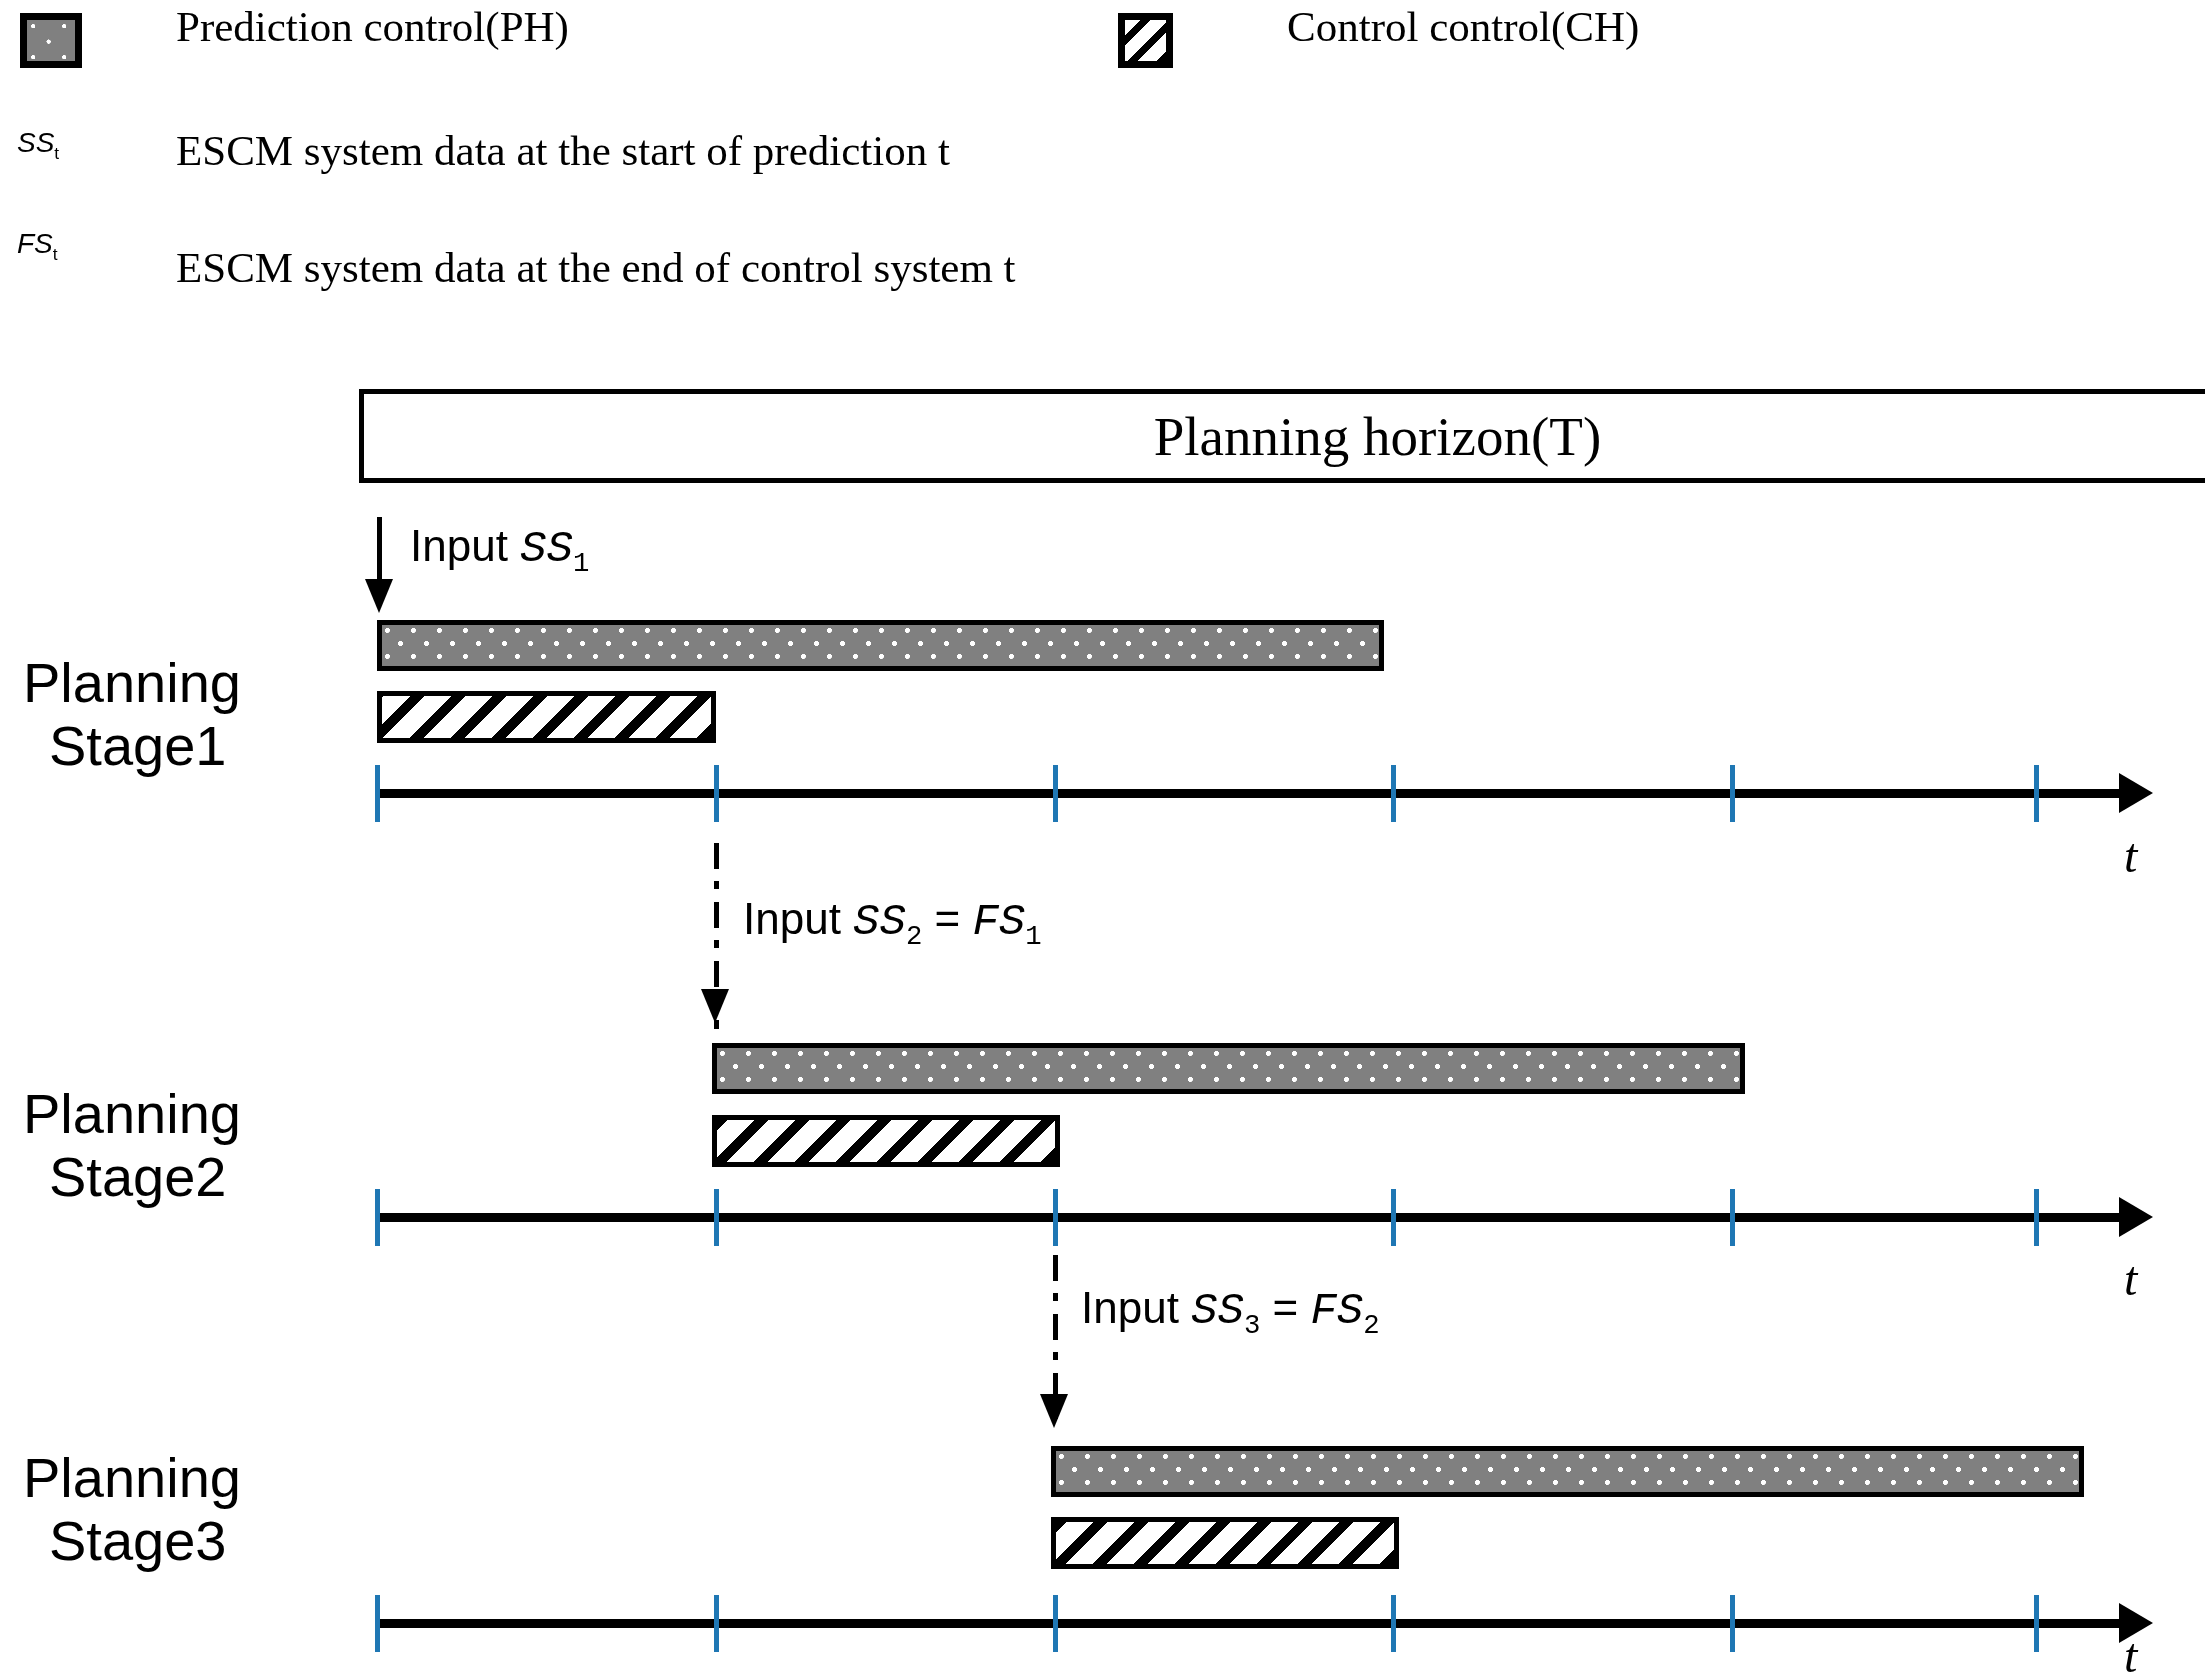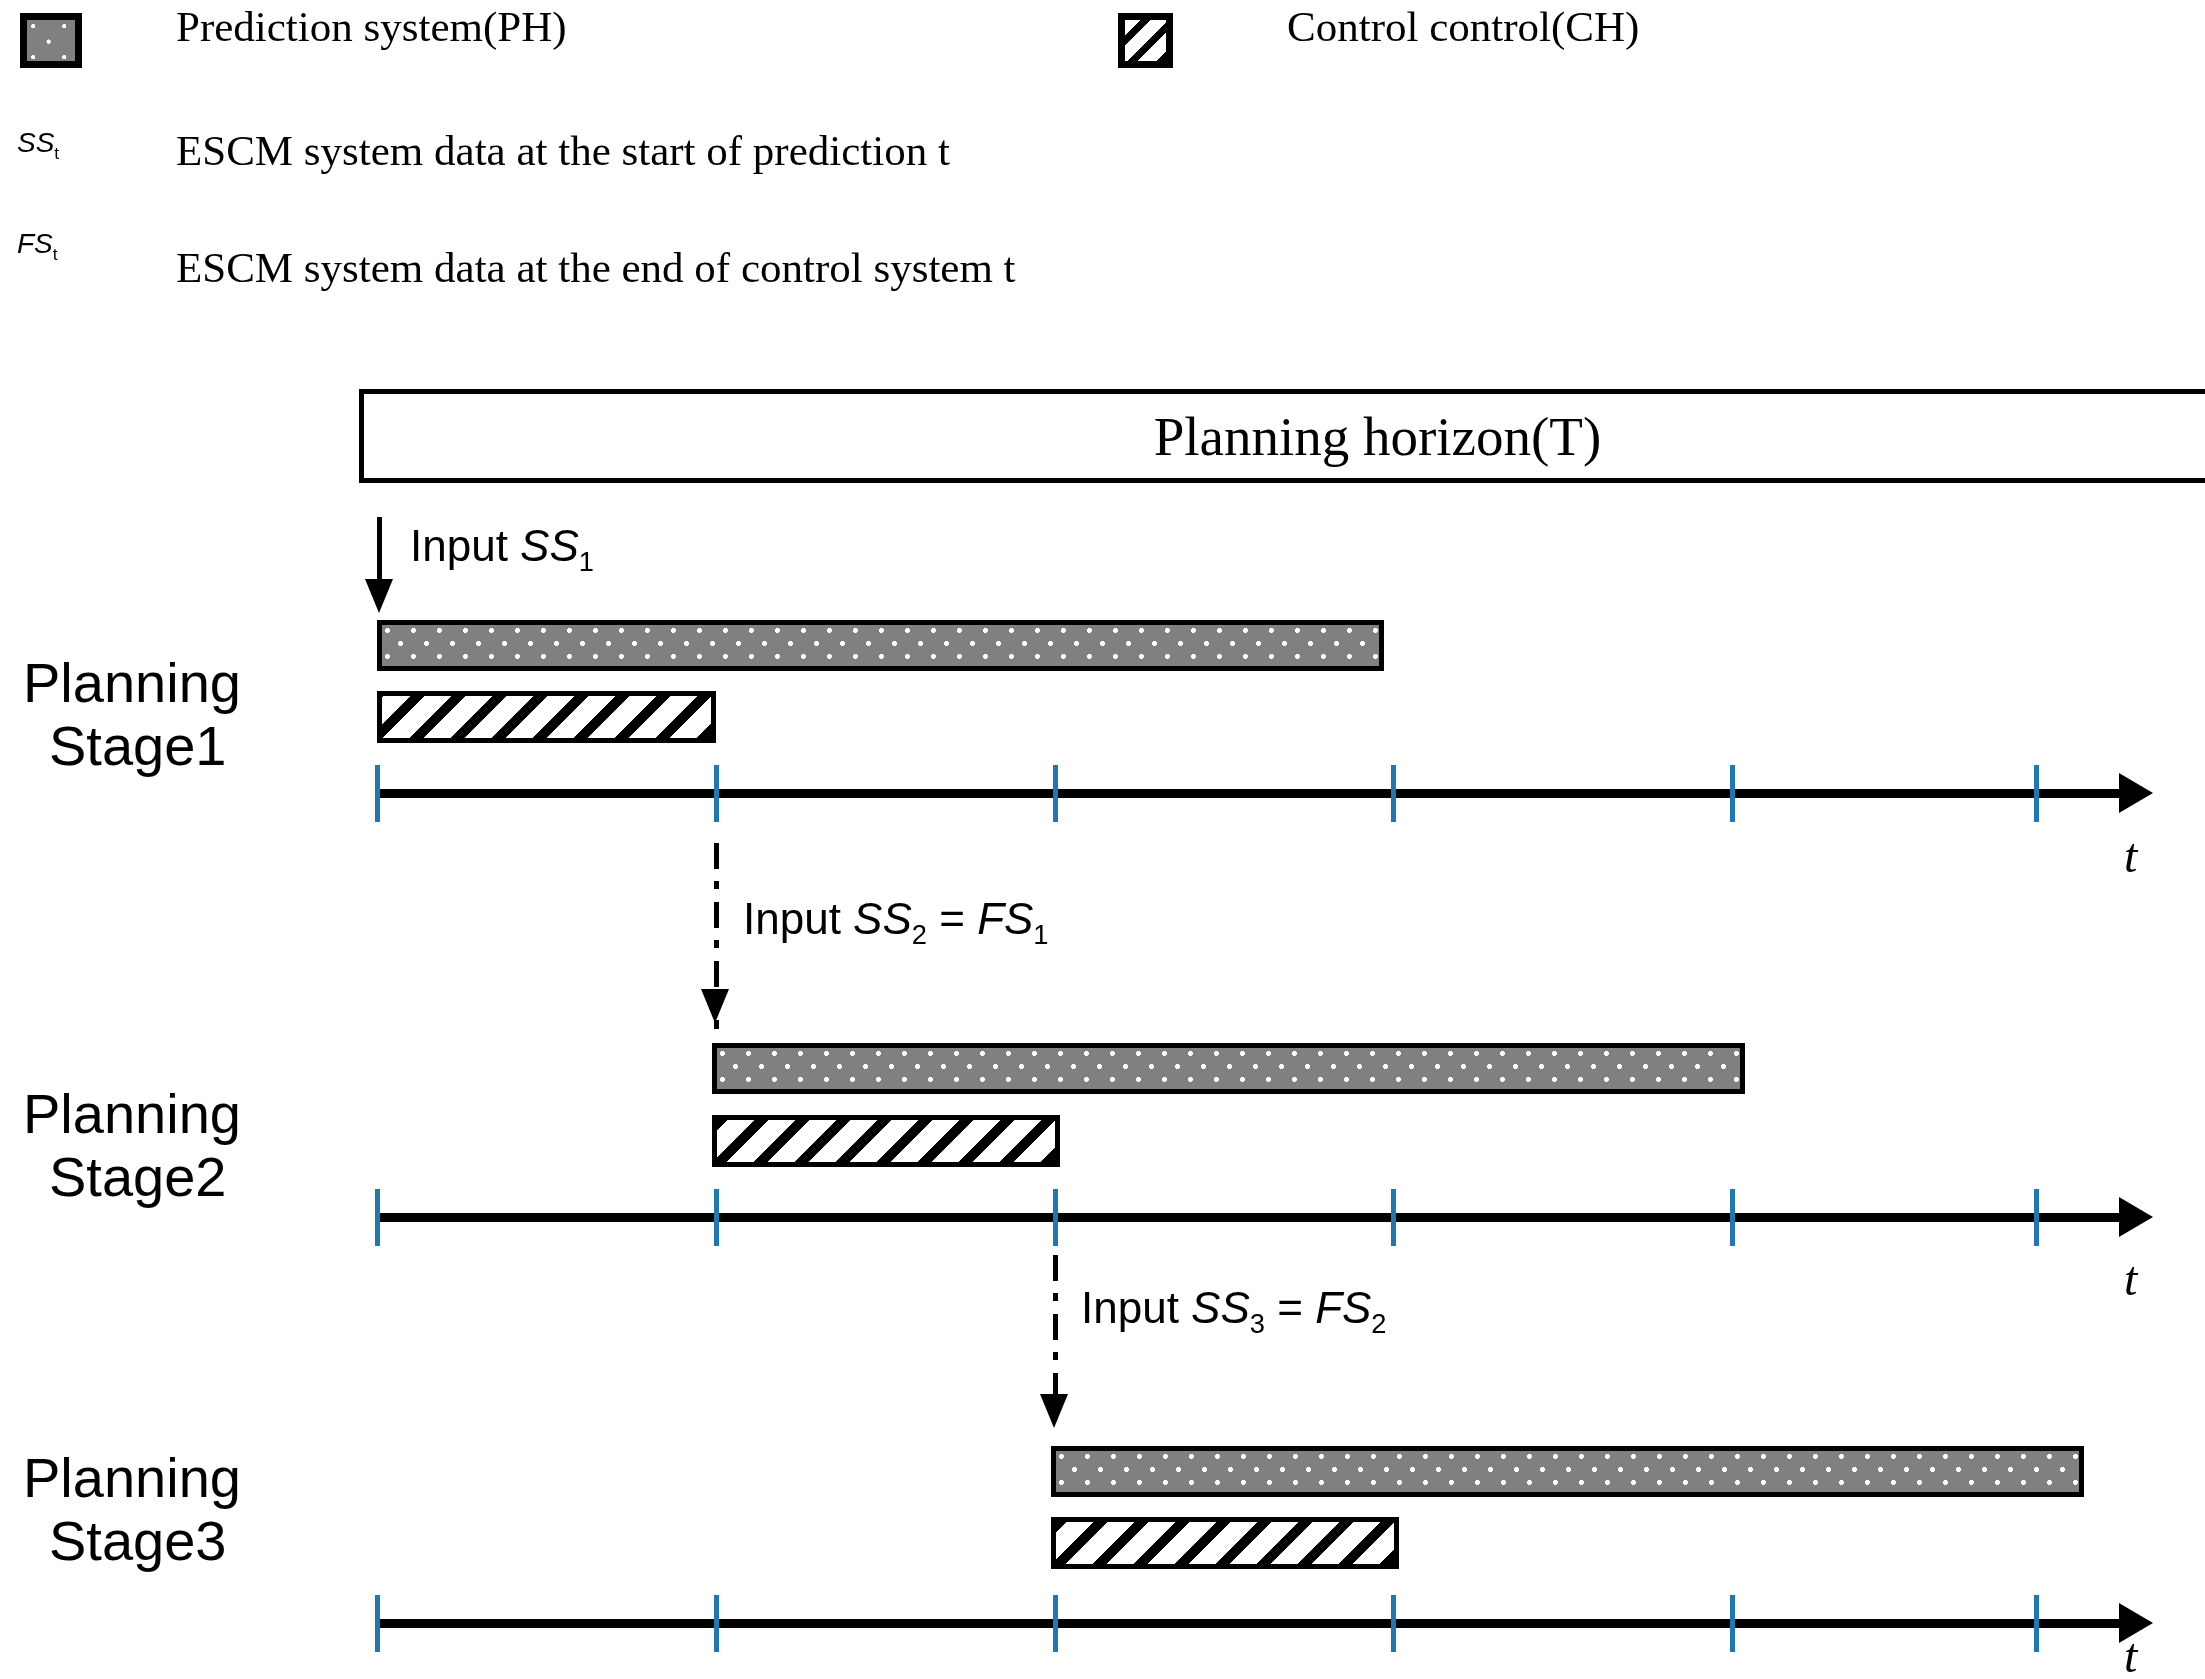--- a/index.html
+++ b/index.html
@@ -65,28 +65,28 @@
   .arrow-stem.dashdot{
      background-image:linear-gradient(to bottom,
         #000 0px,#000 26px,rgba(0,0,0,0) 26px,rgba(0,0,0,0) 38px,
         #000 38px,#000 46px,rgba(0,0,0,0) 46px,rgba(0,0,0,0) 59px);
      background-size:4.6px 59px;background-repeat:repeat-y;}
   .arrow-head{position:absolute;width:0;height:0;
               border-left:14.6px solid transparent;border-right:14.6px solid transparent;
               border-top:34px solid #000;}
   .input-lbl{position:absolute;font-family:"Liberation Sans",sans-serif;
              font-size:44px;white-space:nowrap;line-height:1;}
-  .input-lbl .m{font-family:Liberation Sans, sans-serif;font-style:italic;}
+  .input-lbl .m{font-family:Liberation Mono, monospace;font-style:italic;}
 </style>
 </head>
 <body>
 
 <div class="sw sw-ph" style="left:20px;top:13px;width:62px;height:55px;"></div>
 <div class="legend-txt" style="left:176px;top:4.6px;">
-  <span>Prediction system(</span><span class="it">PH</span><span>)</span>
+  <span>Prediction control(</span><span class="it">PH</span><span>)</span>
 </div>
 
 <div class="sw sw-ch" style="left:1118px;top:13px;width:55px;height:55px;"></div>
 <div class="legend-txt" style="left:1287px;top:4.6px;">
   <span>Control control(</span><span class="it">CH</span><span>)</span>
 </div>
 
 <div class="defn-sym" style="left:17px;top:129px;">
   <span>SS</span><span class="sub it">t</span>
 </div>

